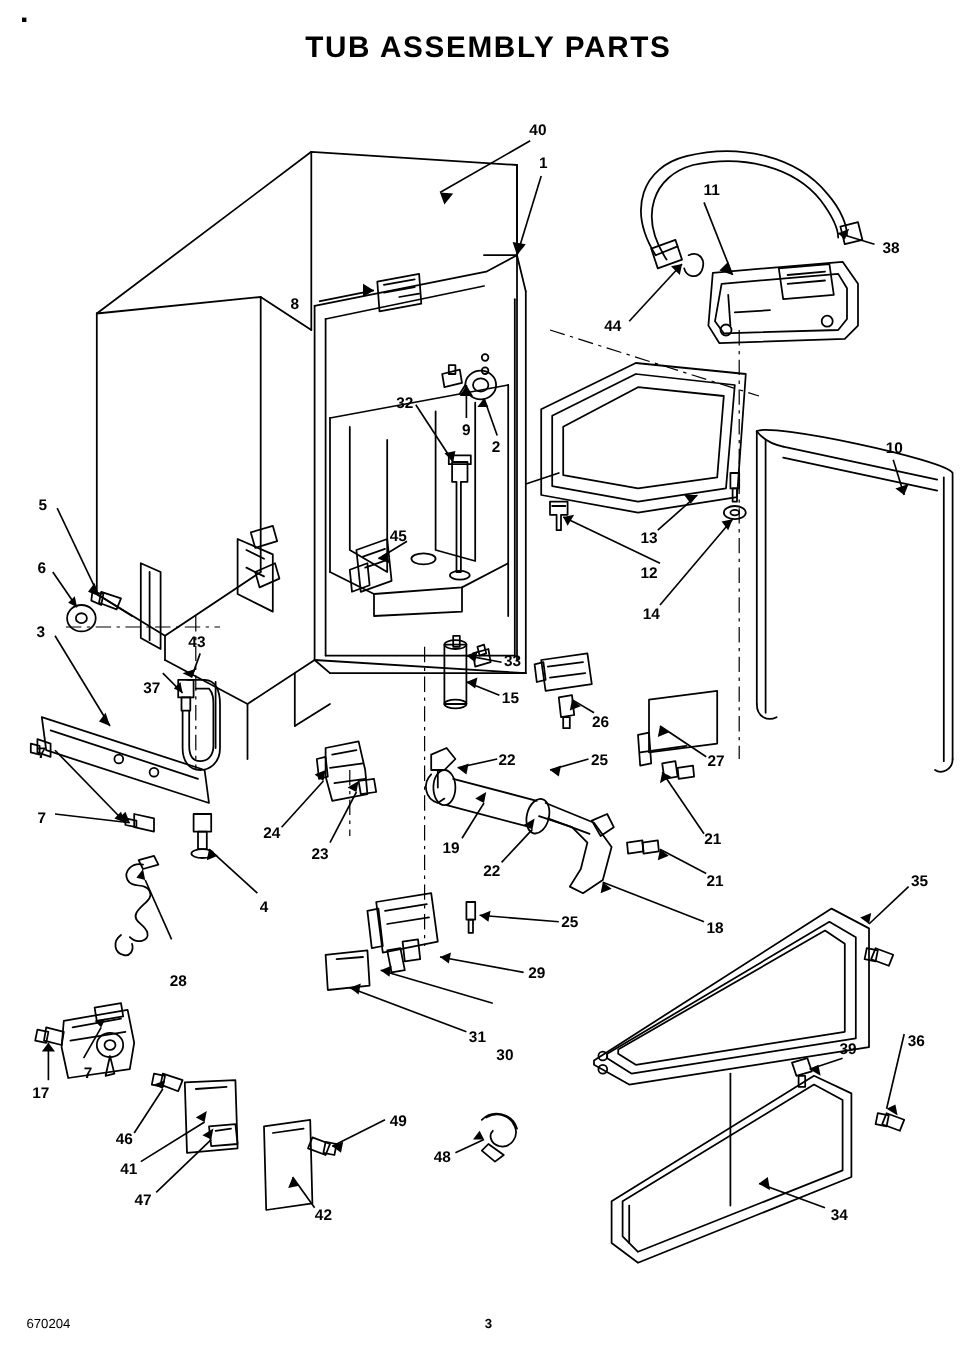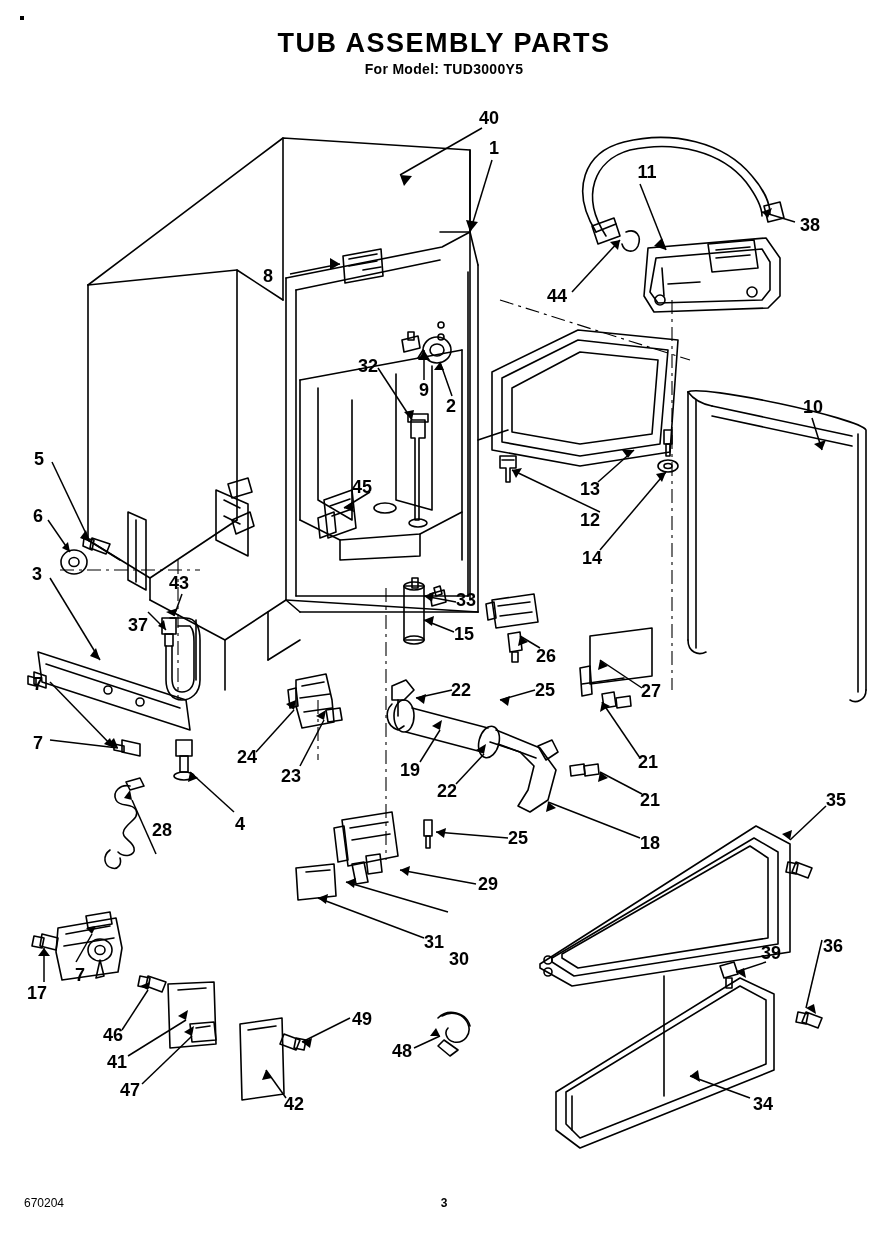--- a/index.html
+++ b/index.html
@@ -64,21 +64,21 @@
     left: 20px;
     top: 16px;
     width: 4px;
     height: 4px;
     background: #000;
   }
   .callout {
     position: absolute;
     font-family: "Liberation Sans", sans-serif;
     font-weight: bold;
-    font-size: 18px;
+    font-size: 14px;
     color: #000;
     transform: translate(-50%, -50%);
     white-space: nowrap;
   }
   #art {
     position: absolute;
     left: 0;
     top: 0;
     width: 888px;
     height: 1234px;
@@ -86,21 +86,20 @@
   #art svg { display: block; }
 </style>
 </head>
 <body>
 
 <div id="page">
 
   <div id="corner-dot"></div>
 
   <div class="hdr" id="title">TUB ASSEMBLY PARTS</div>
-  <div class="hdr" id="model">For Model: TUD3000Y5</div>
 
   <div id="art">
     <svg width="888" height="1234" viewBox="0 0 888 1234" xmlns="http://www.w3.org/2000/svg">
       <g fill="none" stroke="#000" stroke-width="1.6" stroke-linejoin="round" stroke-linecap="round">
 
         <path d="M88 285 L283 138 L470 150 L470 232 L440 232 L440 232"></path>
         <path d="M88 285 L88 540 L120 560"></path>
         <path d="M283 138 L283 300"></path>
         <path d="M470 150 L470 600"></path>
 
@@ -486,21 +485,21 @@
   <div class="callout" style="left:247px; top:757px;">24</div>
   <div class="callout" style="left:291px; top:776px;">23</div>
   <div class="callout" style="left:410px; top:770px;">19</div>
   <div class="callout" style="left:447px; top:791px;">22</div>
   <div class="callout" style="left:648px; top:762px;">21</div>
   <div class="callout" style="left:650px; top:800px;">21</div>
   <div class="callout" style="left:240px; top:824px;">4</div>
   <div class="callout" style="left:650px; top:843px;">18</div>
   <div class="callout" style="left:518px; top:838px;">25</div>
   <div class="callout" style="left:836px; top:800px;">35</div>
-  <div class="callout" style="left:162px; top:830px;">28</div>
+  <div class="callout" style="left:162px; top:891px;">28</div>
   <div class="callout" style="left:488px; top:884px;">29</div>
   <div class="callout" style="left:459px; top:916px;margin-top:43px;">30</div>
   <div class="callout" style="left:833px; top:946px;">36</div>
   <div class="callout" style="left:434px; top:942px;">31</div>
   <div class="callout" style="left:771px; top:953px;">39</div>
   <div class="callout" style="left:80px; top:975px;">7</div>
   <div class="callout" style="left:37px; top:993px;">17</div>
   <div class="callout" style="left:113px; top:1035px;">46</div>
   <div class="callout" style="left:362px; top:1019px;">49</div>
   <div class="callout" style="left:402px; top:1051px;">48</div>

